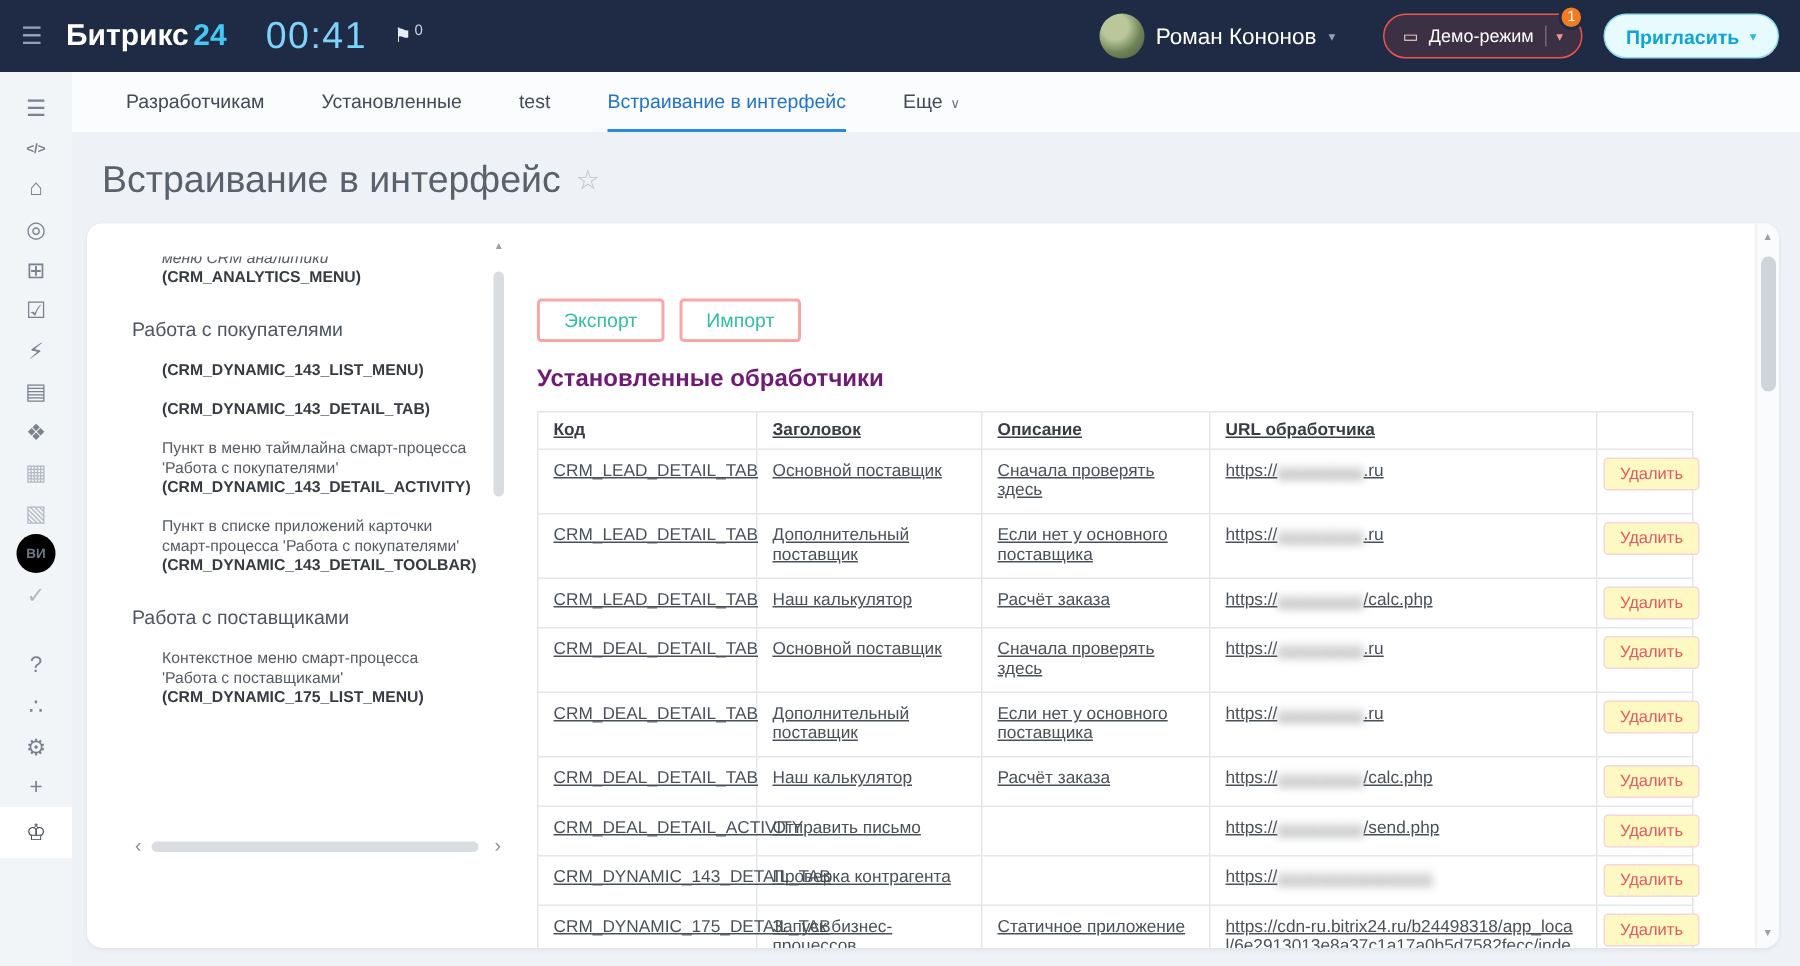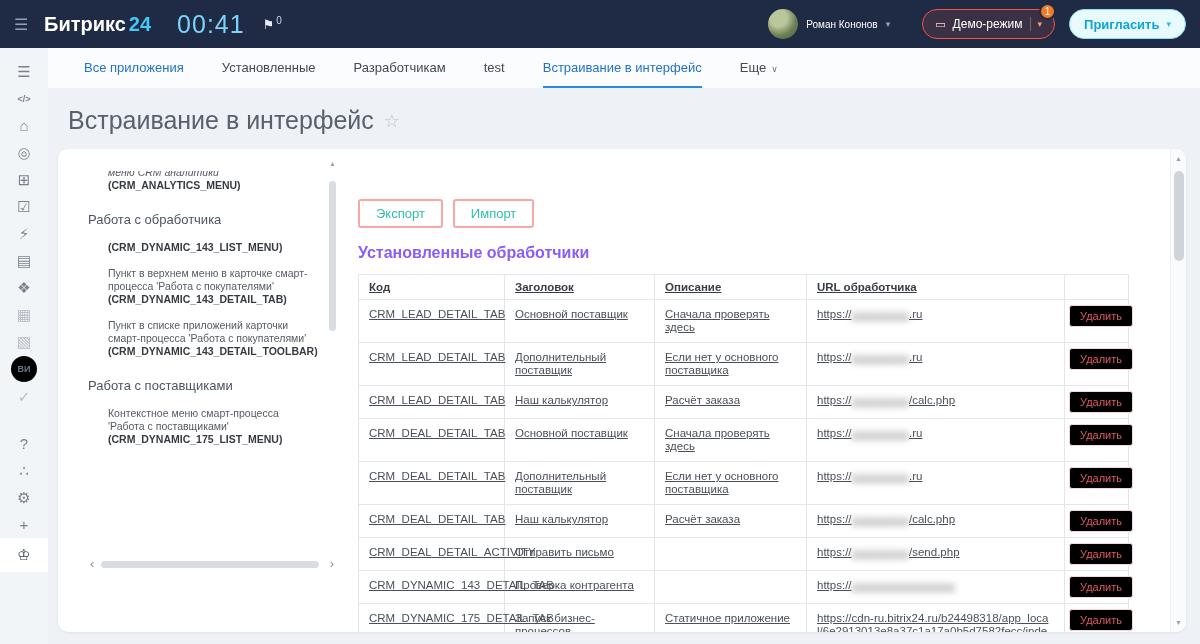--- a/index.html
+++ b/index.html
@@ -16,21 +16,21 @@
     color:#cdd6e4;padding:0 36px 0 16px;font-size:12px;outline:none;font-family:inherit;}
   .search input::placeholder{color:#7f8ca5;}
   .search-ic{position:absolute;right:12px;top:8px;}
   .clock{color:#7dd3fc;font-size:25px;font-weight:300;letter-spacing:1px;margin-left:26px;cursor:pointer;}
   .flag{color:#e8edf5;font-size:13px;margin-left:18px;cursor:pointer;}
   .flag sup{font-size:10px;color:#cdd6e4;margin-left:2px;}
   .tb-spacer{flex:1;}
   .user{display:flex;align-items:center;gap:8px;cursor:pointer;margin-right:10px;}
   .avatar{width:30px;height:30px;border-radius:50%;
     background:radial-gradient(circle at 35% 30%,#b9c79a 0 30%,#6f8257 60%,#4c5a3c 100%);}
-  .uname{color:#fff;font-size:10px;}
+  .uname{color:#fff;font-size:15px;}
   .chev{color:#8fa0bd;font-size:9px;}
   .demo{position:relative;margin-left:22px;height:30px;border:1px solid #f0544a;border-radius:15px;
     background:rgba(240,84,74,.14);display:flex;align-items:center;gap:7px;padding:0 12px;
     color:#fff;font-size:12px;cursor:pointer;}
   .demo-ic{font-size:11px;color:#ffd9d4;}
   .demo-div{width:1px;height:14px;background:rgba(255,255,255,.28);}
   .chev.red{color:#f0978f;}
   .demo-badge{position:absolute;top:-7px;right:-2px;min-width:17px;height:17px;border-radius:9px;
     background:#f57b22;color:#fff;font-size:10px;line-height:13px;text-align:center;
     border:2px solid #1f2a44;padding:0 2px;}
@@ -80,34 +80,34 @@
   .h-scroll{position:absolute;left:32px;top:408px;width:244px;height:14px;
     display:flex;align-items:center;gap:5px;}
   .h-arrow{color:#8a929c;font-size:13px;line-height:12px;cursor:pointer;}
   .h-track{flex:1;height:7px;position:relative;}
   .h-thumb{position:absolute;left:2px;right:6px;top:0;height:7px;background:#d9dde2;border-radius:4px;cursor:pointer;}
   
   .pane{flex:1;min-width:0;padding:50px 26px 20px 0;}
   .btn-row{display:flex;gap:10px;}
   .btn-teal{height:29px;padding:0 16px;border:2px solid #fca5a5;border-radius:3px;background:#fff;
     color:#2ebfa5;font-size:13px;cursor:pointer;font-family:inherit;}
-  h2{font-size:16px;color:#8b5cf6;margin:16px 0 12px 0;font-weight:bold;}
+  h2{font-size:16px;color:#701a75;margin:16px 0 12px 0;font-weight:bold;}
   table.handlers{border-collapse:collapse;width:770px;table-layout:fixed;}
   .handlers th,.handlers td{border:1px solid #e3e6ea;text-align:left;vertical-align:top;text-decoration:underline;}
   .handlers th{font-size:11.5px;color:#383d45;font-weight:bold;padding:6px 10px;}
   .handlers td{font-size:11.5px;color:#4a5058;padding:8px 10px;line-height:13px;}
   .handlers th:nth-child(1){width:146px;}
   .handlers th:nth-child(2){width:150px;}
   .handlers th:nth-child(3){width:152px;}
   .handlers th:nth-child(4){width:258px;}
   .handlers th:nth-child(5){width:64px;}
   .td-url{word-break:break-all;}
   .redacted{filter:blur(3px);color:#8a8a8a;}
   .td-act{padding:5px 4px !important;text-align:center;}
-  .del-btn{background:#000000;border:1px solid #f7d6da;color:#e05963;font-size:11px;
+  .del-btn{background:#fef9c3;border:1px solid #f7d6da;color:#e05963;font-size:11px;
     padding:4px 10px;border-radius:3px;cursor:pointer;font-family:inherit;}
   
   .card-scroll{position:absolute;right:0;top:0;bottom:0;width:16px;background:#fafbfc;
     border-left:1px solid #eef0f2;}
   .cs-arrow{position:absolute;left:0;width:15px;text-align:center;font-size:7px;color:#9aa1a9;cursor:pointer;}
   .cs-arrow.up{top:6px;}
   .cs-arrow.down{bottom:6px;}
   .cs-thumb{position:absolute;left:3px;width:10px;top:22px;height:90px;background:#cfd4da;
     border-radius:5px;cursor:pointer;}
 </style>
@@ -159,49 +159,51 @@
   <div class="sb-group sb-bottom">
       <div class="sb-icon sb-help-icon">?</div>
       <div class="sb-icon sb-structure-icon">∴</div>
       <div class="sb-icon sb-settings-icon">⚙</div>
       <div class="sb-icon sb-add-icon">+</div>
       <div class="sb-icon sb-market-icon sb-active">♔</div>
     </div>
 </div>
 
 <div class="tabsbar">
-    <div class="tab link">Все приложения</div>
+    <div class="tab plain">Разработчикам</div>
     <div class="tab plain">Установленные</div>
-    <div class="tab plain">Разработчикам</div>
     <div class="tab plain">test</div>
     <div class="tab active">Встраивание в интерфейс</div>
     <div class="tab plain">Еще<span class="tab-chev">∨</span></div>
   </div>
 
 <div class="content">
   <div class="title-row">
     <h1>Встраивание в интерфейс</h1>
     <span class="star">☆</span>
   </div>
   <div class="card">
     <div class="panel">
       <div class="panel-scroll">
           <div class="pl-item">
             <div class="pl-label-clip">
               <span class="pl-label">меню CRM аналитики</span>
             </div>
             <div class="pl-code">(CRM_ANALYTICS_MENU)</div>
           </div>
-          <div class="pl-sec">Работа с обработчика</div>
+          <div class="pl-sec">Работа с покупателями</div>
           <div class="pl-item">
             <div class="pl-code">(CRM_DYNAMIC_143_LIST_MENU)</div>
           </div>
           <div class="pl-item">
-            <div class="pl-label">Пункт в верхнем меню в карточке смарт-процесса 'Работа с покупателями'</div>
             <div class="pl-code">(CRM_DYNAMIC_143_DETAIL_TAB)</div>
+          </div>
+          <div class="pl-item">
+            <div class="pl-label">Пункт в меню таймлайна смарт-процесса 'Работа с покупателями'</div>
+            <div class="pl-code">(CRM_DYNAMIC_143_DETAIL_ACTIVITY)</div>
           </div>
           <div class="pl-item">
             <div class="pl-label">Пункт в списке приложений карточки смарт-процесса 'Работа с покупателями'</div>
             <div class="pl-code">(CRM_DYNAMIC_143_DETAIL_TOOLBAR)</div>
           </div>
           <div class="pl-sec">Работа с поставщиками</div>
           <div class="pl-item">
             <div class="pl-label">Контекстное меню смарт-процесса 'Работа с поставщиками'</div>
             <div class="pl-code">(CRM_DYNAMIC_175_LIST_MENU)</div>
           </div>

